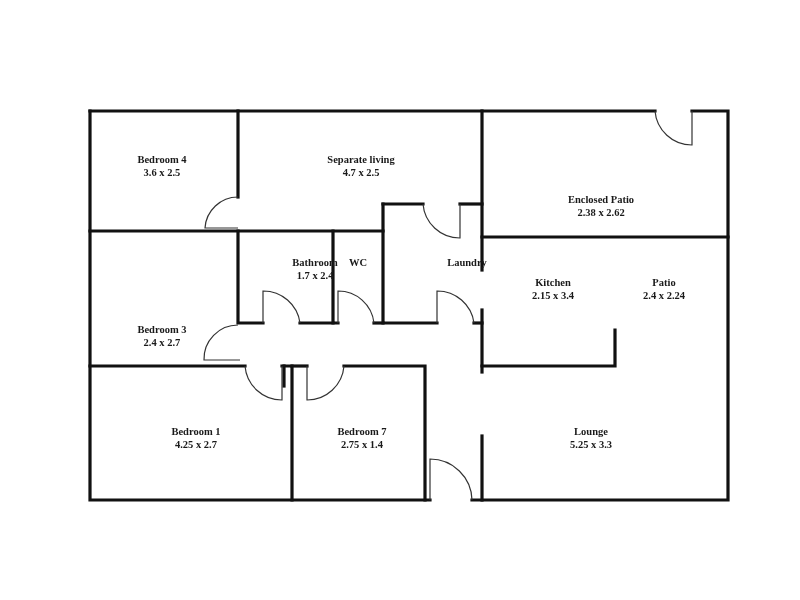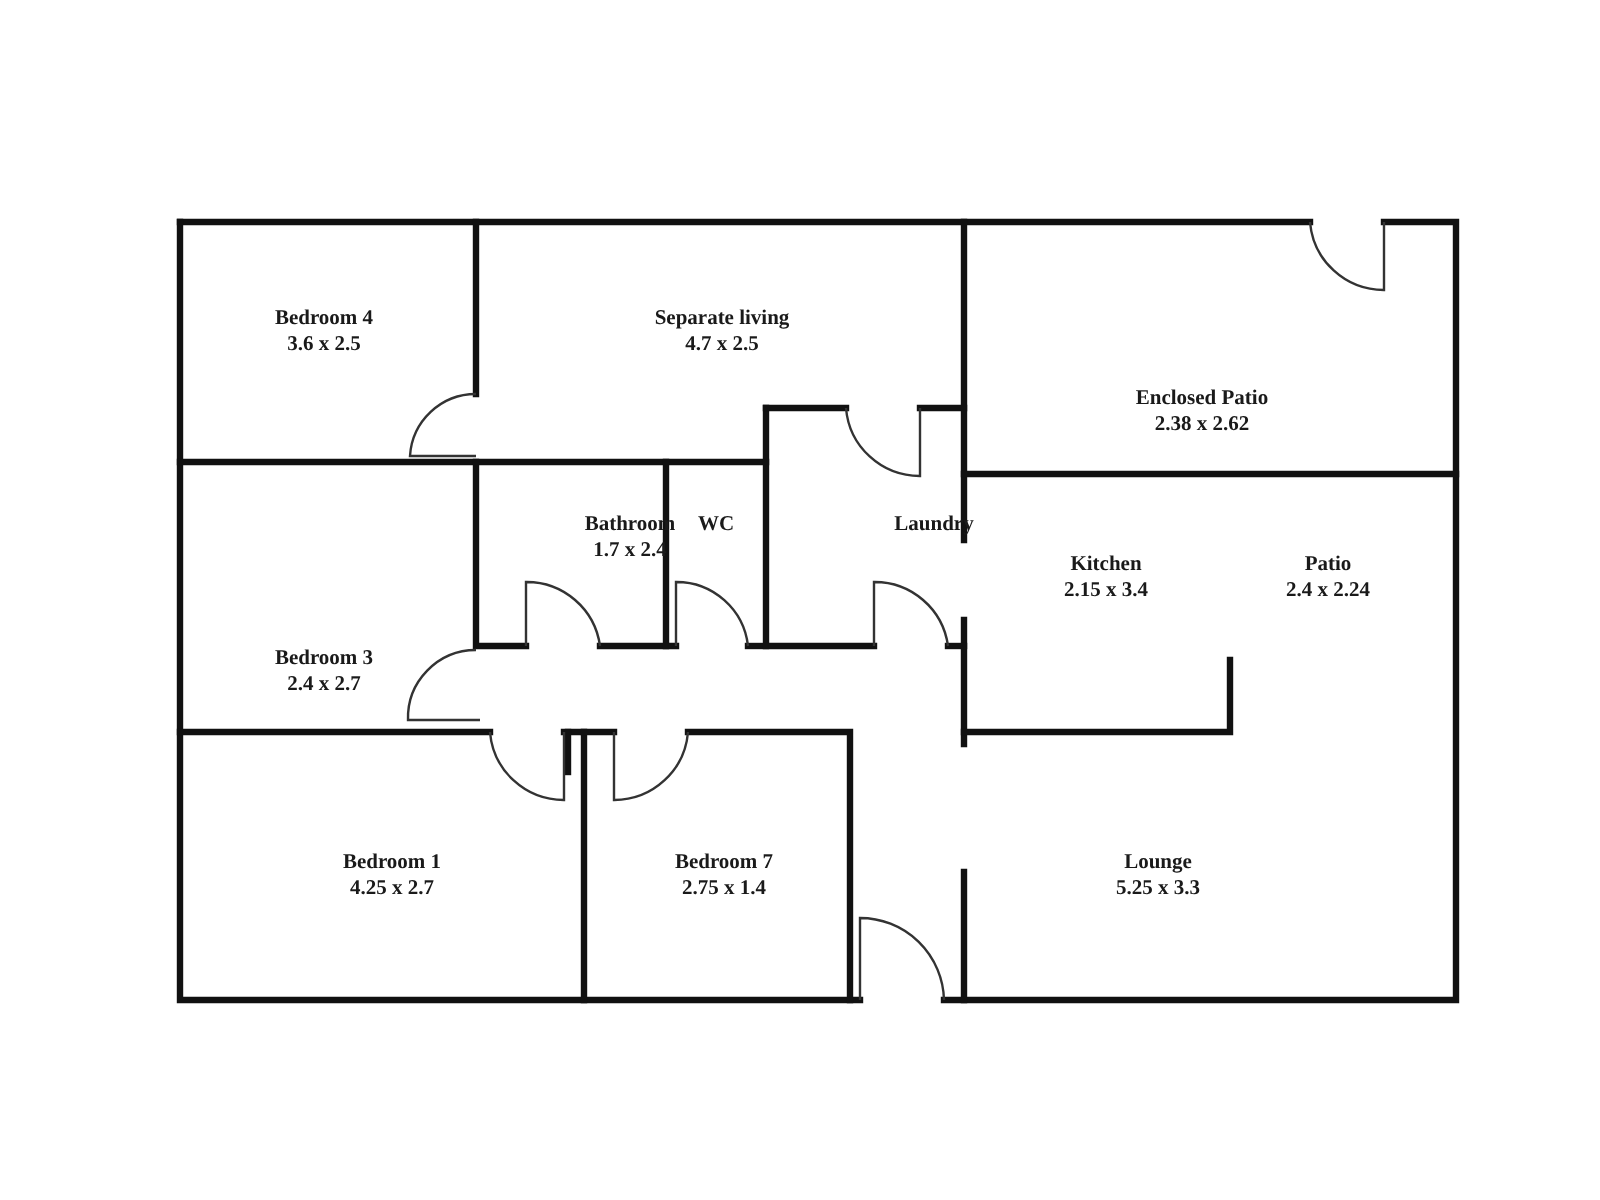--- a/index.html
+++ b/index.html
@@ -135,17 +135,17 @@
     <div>2.4 x 2.24</div>
   </div>
   <div class="room label" style="left:196px; top:425px;">
     <div>Bedroom 1</div>
     <div>4.25 x 2.7</div>
   </div>
   <div class="room label" style="left:362px; top:425px;">
     <div>Bedroom 7</div>
     <div>2.75 x 1.4</div>
   </div>
-  <div class="room label" style="left:579px; top:425px;">
+  <div class="room label" style="left:591px; top:425px;">
     <div>Lounge</div>
     <div>5.25 x 3.3</div>
   </div>
 </div>
 
 </body></html>

